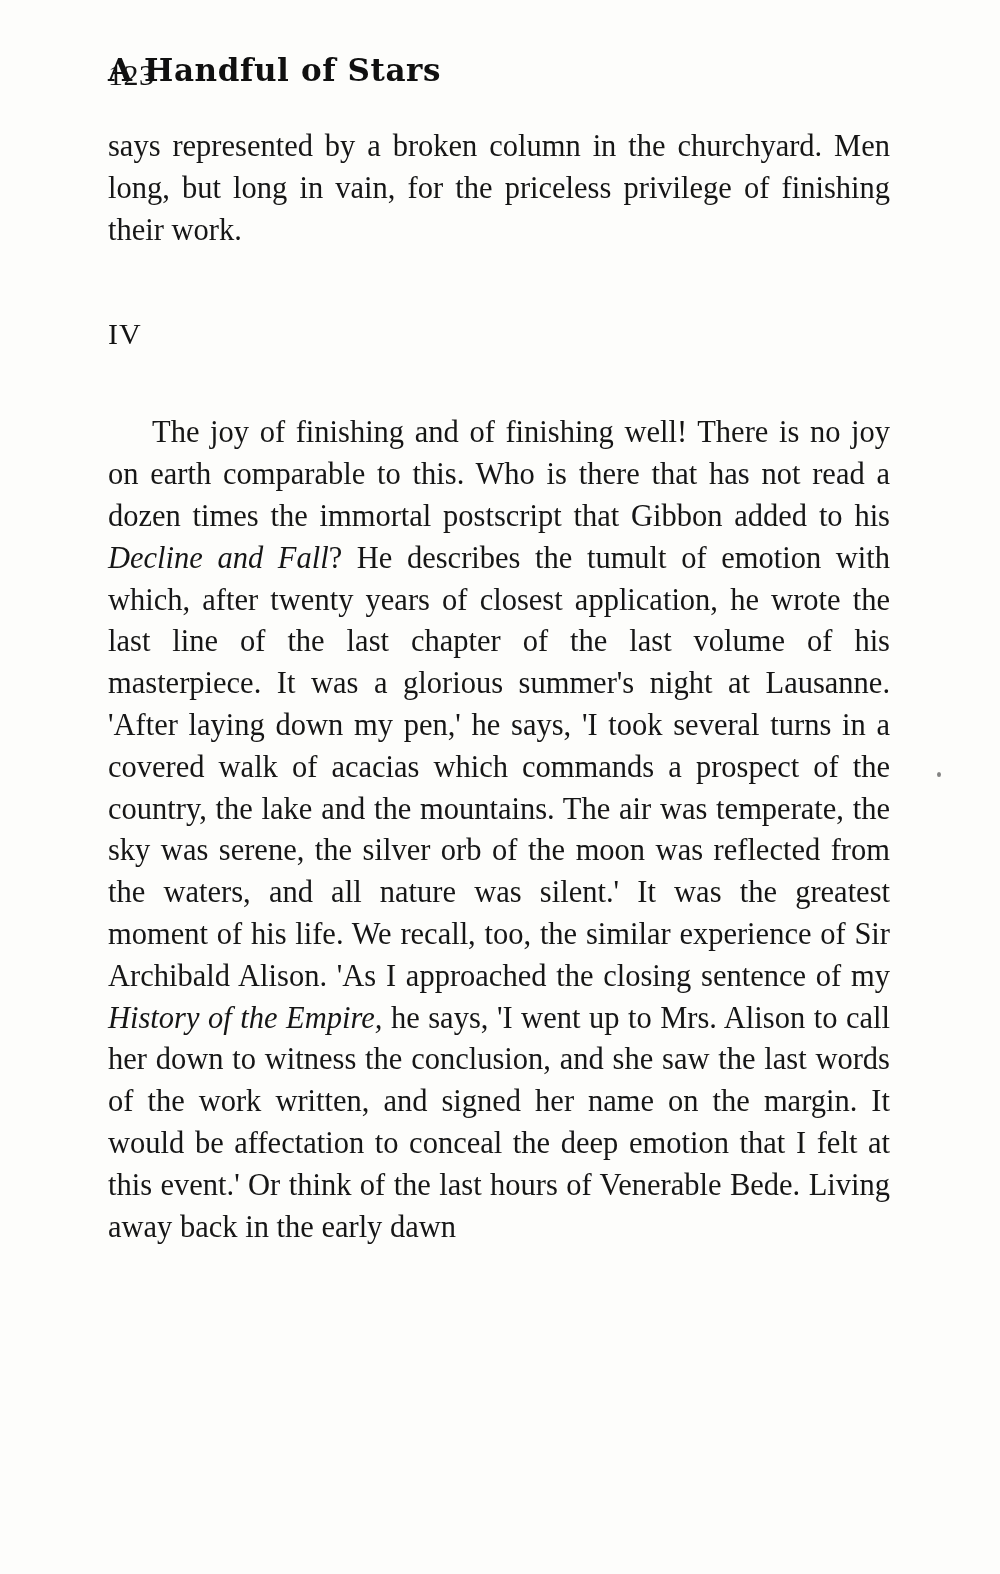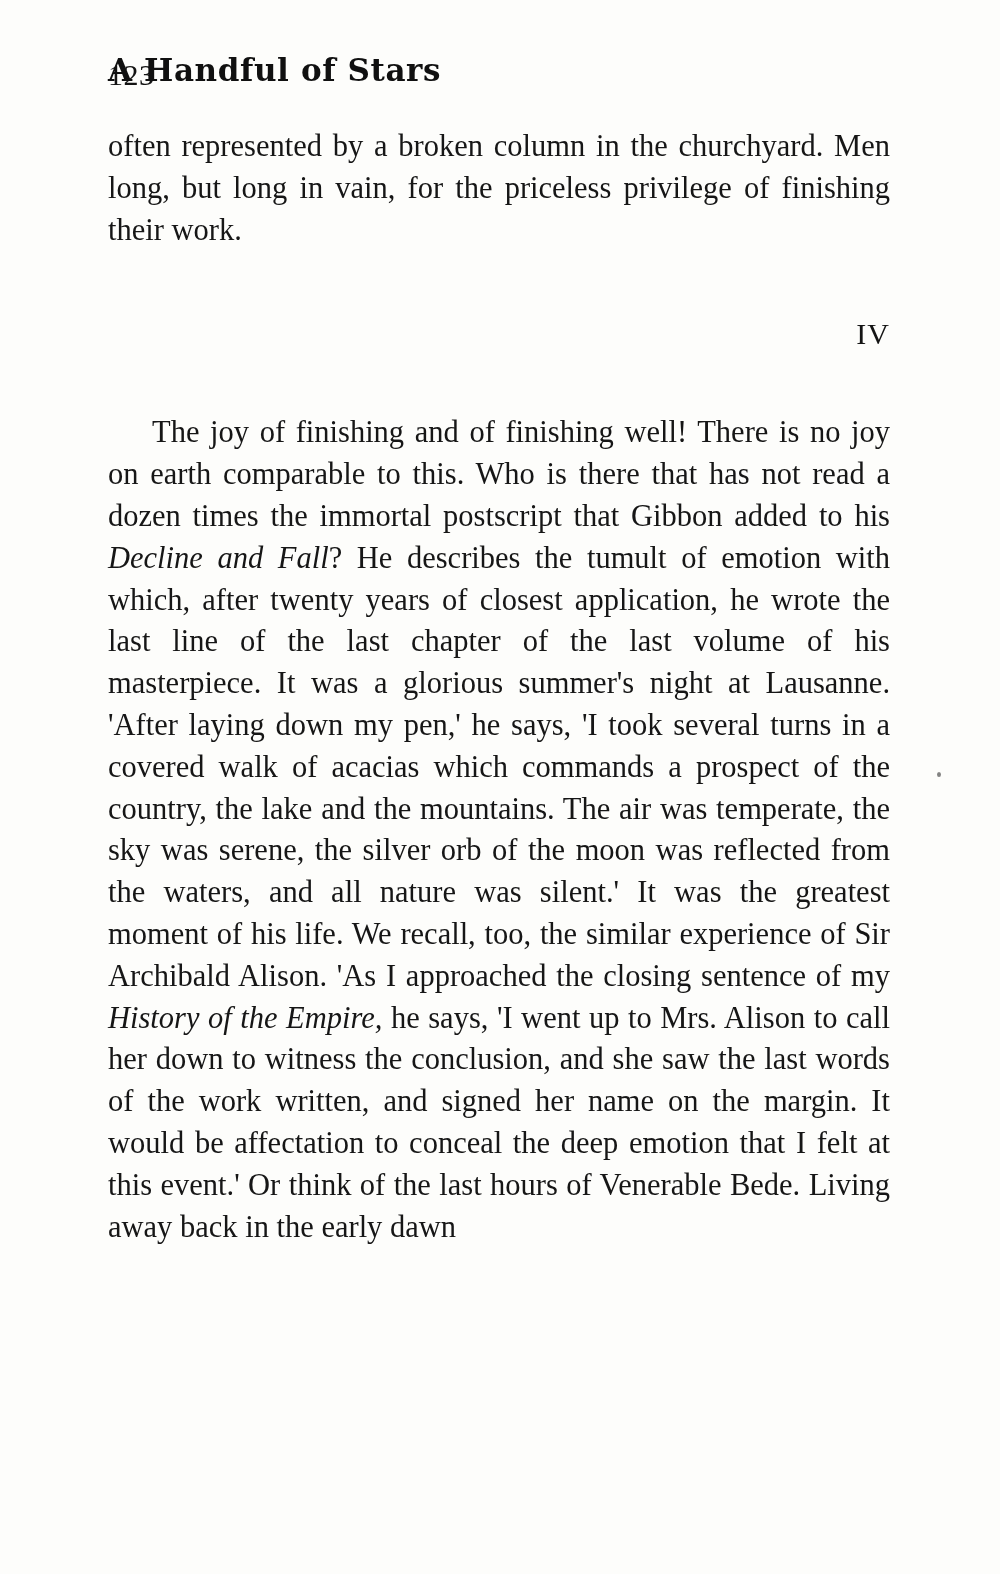--- a/index.html
+++ b/index.html
@@ -63,21 +63,21 @@
     text-align: justify;
     text-justify: inter-word;
     color: #161616;
     font-family: "Liberation Serif", serif;
   }
   p.para.indent {
     text-indent: 44px;
   }
   .section-num {
     margin: 0;
-    text-align: right;
+    text-align: left;
     font-size: 30px;
     line-height: 41px;
     letter-spacing: 1px;
     color: #141414;
   }
   .sp-after-first { height: 62px; }
   .sp-after-num { height: 58px; }
   i { }
   .stray-mark {
     position: absolute;
@@ -95,21 +95,21 @@
 
 <div class="page">
 
   <div class="running-head">
     <div class="folio">123</div>
     <div class="book-title">A Handful of Stars</div>
   </div>
 
   <div class="body-col">
 
-    <p class="para">often represented by a broken column in the churchyard.  Men long, but long in vain, for the priceless privilege of finishing their work.</p>
+    <p class="para">says represented by a broken column in the churchyard.  Men long, but long in vain, for the priceless privilege of finishing their work.</p>
 
     <div class="sp-after-first"></div>
 
     <p class="section-num">IV</p>
 
     <div class="sp-after-num"></div>
 
     <p class="para indent" id="section-body">The joy of finishing and of finishing well! There is no joy on earth comparable to this.  Who is there that has not read a dozen times the immortal postscript that Gibbon added to his <i>Decline and Fall</i>? He describes the tumult of emotion with which, after twenty years of closest application, he wrote the last line of the last chapter of the last volume of his masterpiece.  It was a glorious summer's night at Lausanne.  'After laying down my pen,' he says, 'I took several turns in a covered walk of acacias which commands a prospect of the country, the lake and the mountains.  The air was temperate, the sky was serene, the silver orb of the moon was reflected from the waters, and all nature was silent.' It was the greatest moment of his life.  We recall, too, the similar experience of Sir Archibald Alison. 'As I approached the closing sentence of my <i>History of the Empire,</i> he says, 'I went up to Mrs. Alison to call her down to witness the conclusion, and she saw the last words of the work written, and signed her name on the margin.  It would be affectation to conceal the deep emotion that I felt at this event.'  Or think of the last hours of Venerable Bede.  Living away back in the early dawn</p>
 
   </div>

